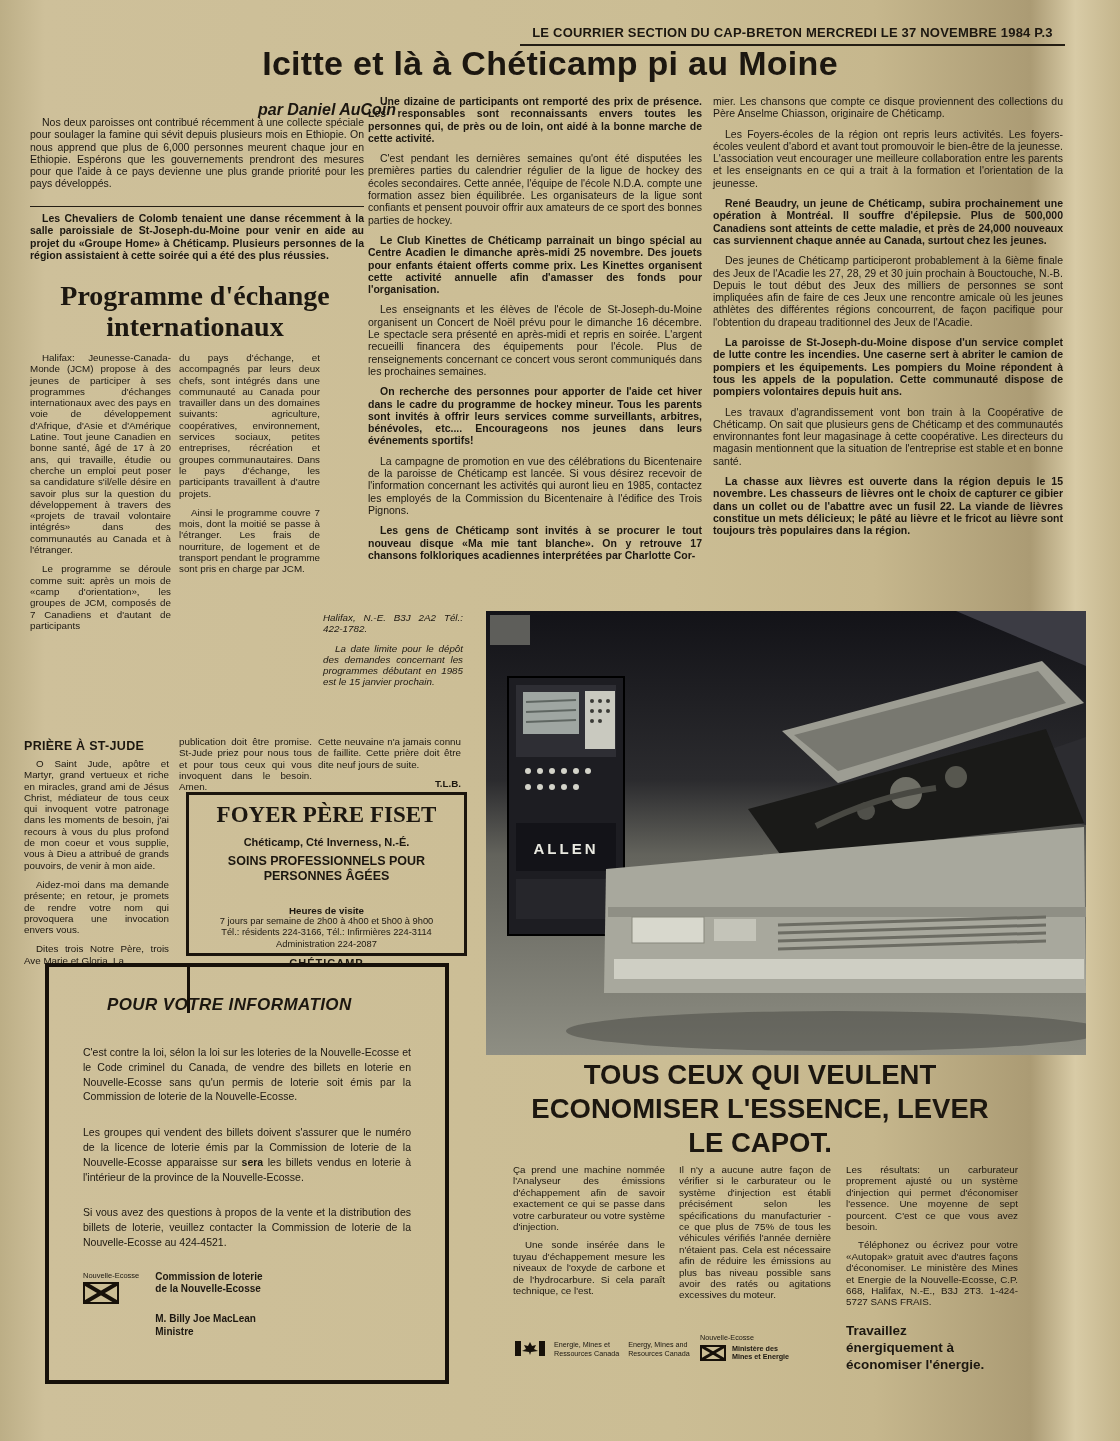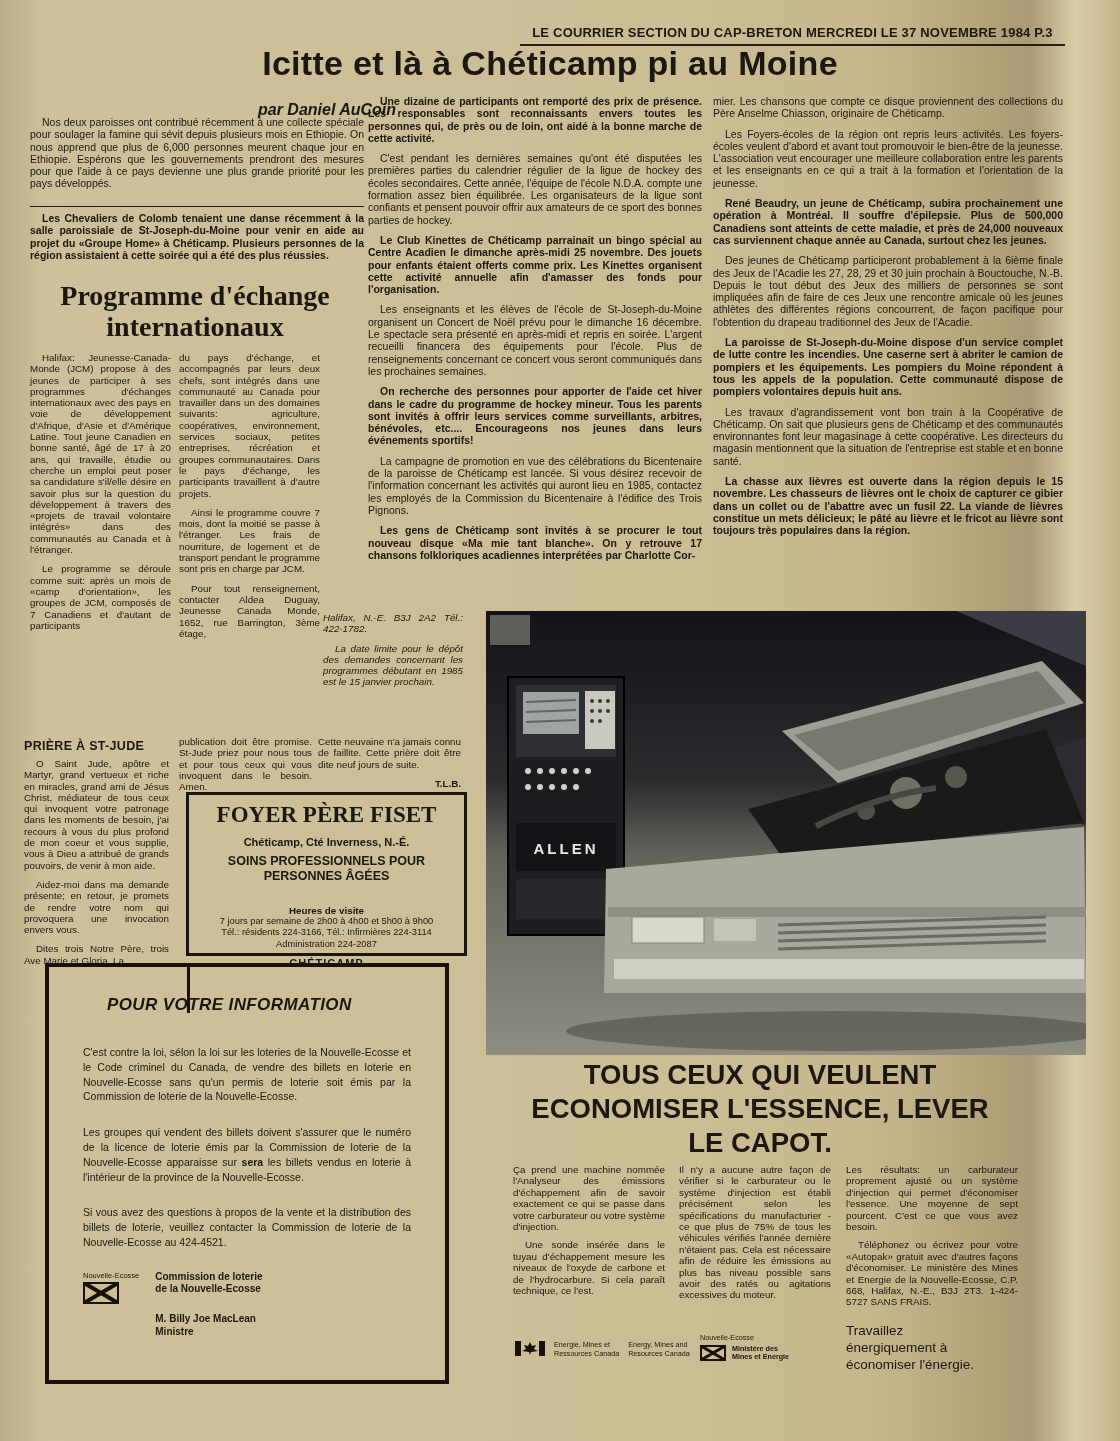--- a/index.html
+++ b/index.html
@@ -68,21 +68,21 @@
   .minister { font-size: 10px; font-weight: 700; margin-top: 18px; }
   .minister-t { font-size: 10px; font-weight: 700; margin-top: 2px; }
 
   #e-head { left: 498px; top: 1058px; width: 524px; text-align: center; font-weight: 700;
     font-size: 27.5px; line-height: 34px; }
   #e-c1 { left: 513px; top: 1164px; width: 152px; }
   #e-c2 { left: 679px; top: 1164px; width: 152px; }
   #e-c3 { left: 846px; top: 1164px; width: 172px; }
   .e-txt p { margin-bottom: 7px; }
   .e-txt { font-size: 9.8px; line-height: 11.4px; }
-  #slogan { left: 846px; top: 1322px; width: 180px; font-weight: 400; font-size: 13.5px; line-height: 17px; }
+  #slogan { left: 846px; top: 1322px; width: 180px; font-weight: 700; font-size: 13.5px; line-height: 17px; }
   #logo-canada { left: 515px; top: 1341px; display: flex; gap: 9px; align-items: flex-start; }
   .logo-txt { font-size: 7.2px; line-height: 8.6px; }
   #logo-ns { left: 700px; top: 1334px; }
   .ns-row { display: flex; gap: 6px; margin-top: 2px; align-items: flex-start; }
 </style>
 </head>
 <body>
 
 <div class="page">
 
@@ -95,21 +95,20 @@
 
   <div id="ex-title" class="abs">Programme d'échange internationaux</div>
 
   <div id="ex-a" class="abs newsp">
     <p class="p sm-txt ind">Halifax: Jeunesse-Canada-Monde (JCM) propose à des jeunes de participer à ses programmes d'échanges internationaux avec des pays en voie de développement d'Afrique, d'Asie et d'Amérique Latine. Tout jeune Canadien en bonne santé, âgé de 17 à 20 ans, qui travaille, étudie ou cherche un emploi peut poser sa candidature s'il/elle désire en savoir plus sur la question du développement à travers des «projets de travail volontaire intégrés» dans des communautés au Canada et à l'étranger.</p>
     <p class="p sm-txt ind">Le programme se déroule comme suit: après un mois de «camp d'orientation», les groupes de JCM, composés de 7 Canadiens et d'autant de participants</p>
   </div>
   <div id="ex-b" class="abs newsp">
     <p class="p sm-txt">du pays d'échange, et accompagnés par leurs deux chefs, sont intégrés dans une communauté au Canada pour travailler dans un des domaines suivants: agriculture, coopératives, environnement, services sociaux, petites entreprises, récréation et groupes communautaires. Dans le pays d'échange, les participants travaillent à d'autre projets.</p>
     <p class="p sm-txt ind">Ainsi le programme couvre 7 mois, dont la moitié se passe à l'étranger. Les frais de nourriture, de logement et de transport pendant le programme sont pris en charge par JCM.</p>
-    <p class="p sm-txt ind">Pour tout renseignement, contacter Aldea Duguay, Jeunesse Canada Monde, 1652, rue Barrington, 3ème étage,</p>
   </div>
   <div id="ex-c" class="abs newsp">
     <p class="p sm-txt">Halifax, N.-E. B3J 2A2 Tél.: 422-1782.</p>
     <p class="p sm-txt ind">La date limite pour le dépôt des demandes concernant les programmes débutant en 1985 est le 15 janvier prochain.</p>
   </div>
 
   <div id="col2" class="abs newsp">
     <p class="p body-txt bold ind">Une dizaine de participants ont remporté des prix de présence. Les responsables sont reconnaissants envers toutes les personnes qui, de près ou de loin, ont aidé à la bonne marche de cette activité.</p>
     <p class="p body-txt ind">C'est pendant les dernières semaines qu'ont été disputées les premières parties du calendrier régulier de la ligue de hockey des écoles secondaires. Cette année, l'équipe de l'école N.D.A. compte une formation assez bien équilibrée. Les organisateurs de la ligue sont confiants et pensent pouvoir offrir aux amateurs de ce sport des bonnes parties de hockey.</p>
     <p class="p body-txt bold ind">Le Club Kinettes de Chéticamp parrainait un bingo spécial au Centre Acadien le dimanche après-midi 25 novembre. Des jouets pour enfants étaient offerts comme prix. Les Kinettes organisent cette activité annuelle afin d'amasser des fonds pour l'organisation.</p>

